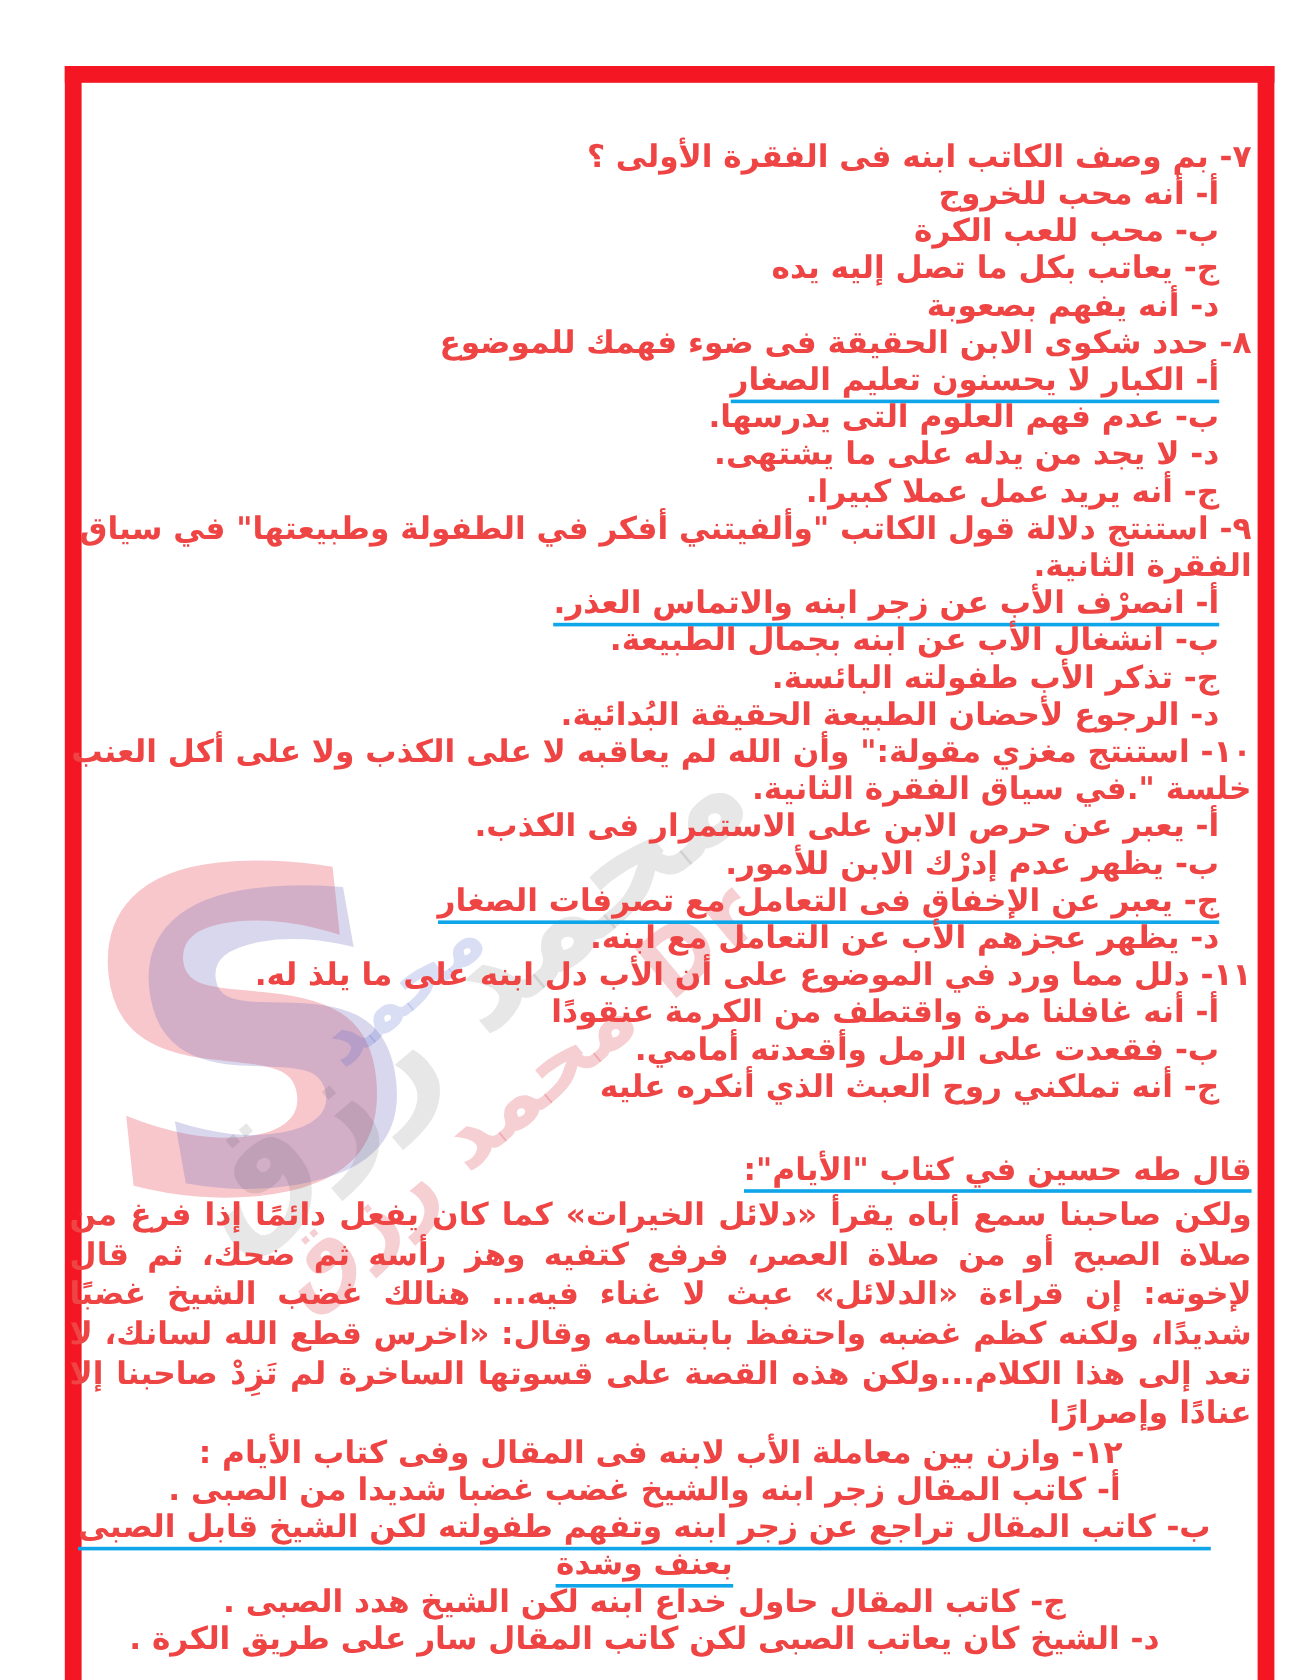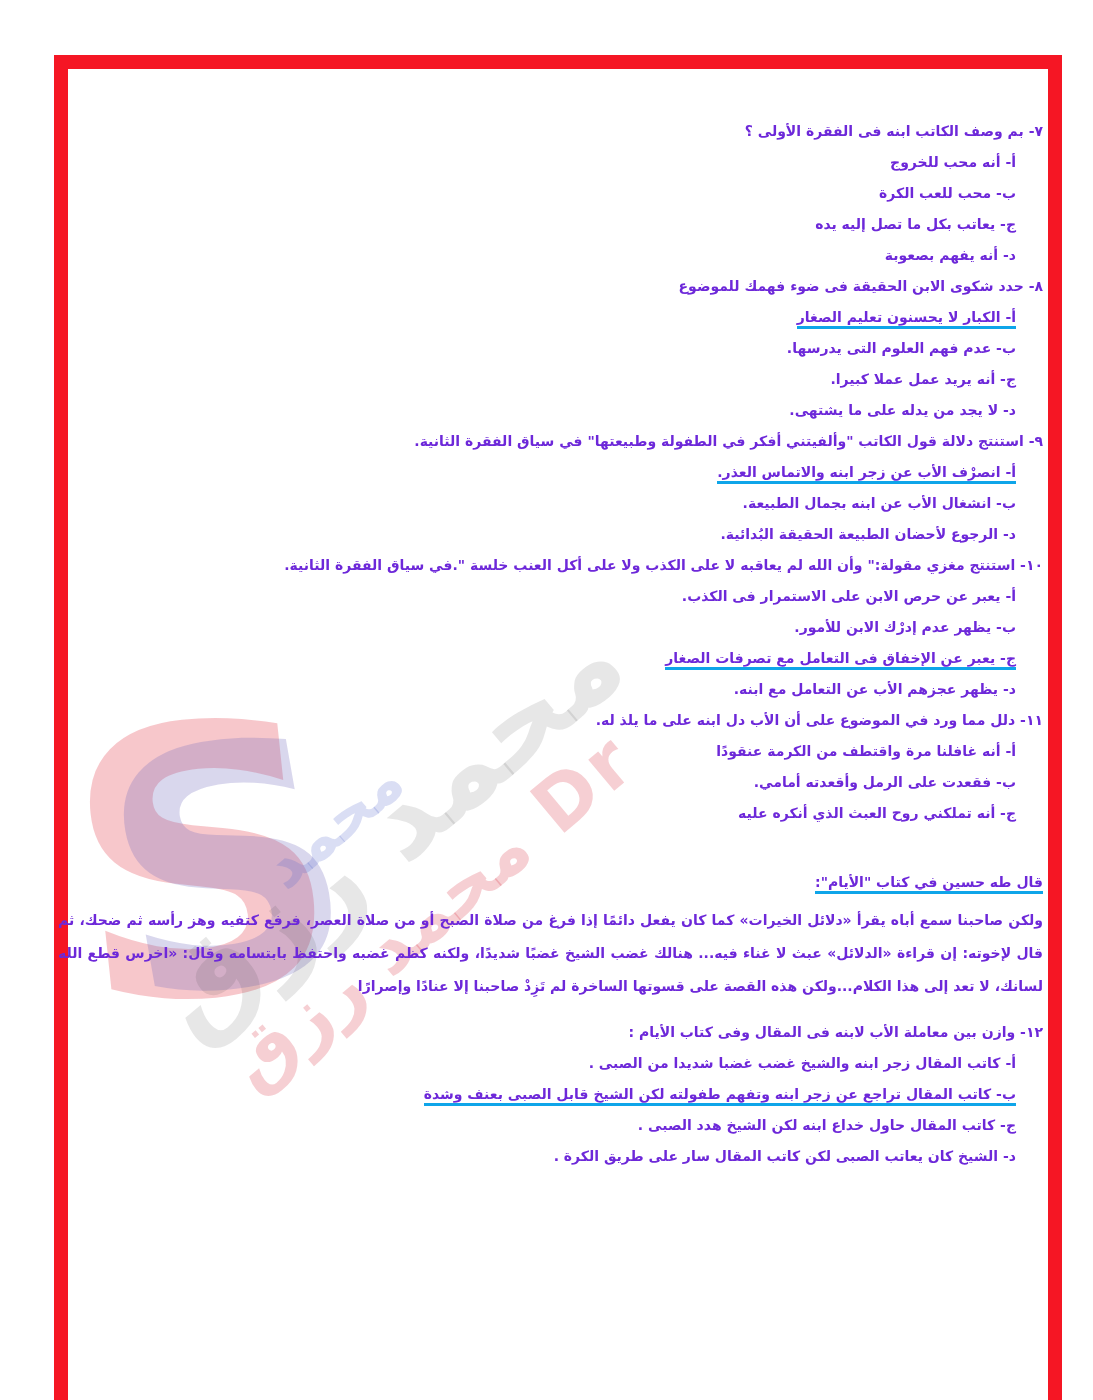--- a/index.html
+++ b/index.html
@@ -18,40 +18,40 @@
     box-sizing:border-box;
     border:14px solid #f51624;
     border-bottom:none;
     background:transparent;
     z-index:0;
   }
   .content {
     position:absolute;
     top:116px; right:50px; left:58px;
     z-index:2;
-    color:#6d28d9;
+    color:#ef4444;
     font-weight:bold;
-    font-size:14px;
+    font-size:26px;
     line-height:31px;
     text-align:right;
   }
   .q-text { white-space:normal; }
   .option { padding-right:27px; }
   .u {
     border-bottom:3px solid #0ea5e9;
     padding-bottom:1px;
   }
   .passage { margin-top:37px; }
   .passage-title-row { line-height:32px; }
   .passage-body {
     margin-top:6px;
     text-align:justify;
     line-height:33px;
   }
-  .questions-bottom { margin-top:14px; }
+  .questions-bottom { margin-top:1px;text-align:center; }
   
   .watermark {
     position:absolute; z-index:1;
     left:40px; top:500px; width:680px; height:640px;
     pointer-events:none;
   }
   .wm-piece { position:absolute; white-space:nowrap; font-weight:bold; }
   .wm-s {
     left:30px; top:180px;
     font-size:370px; line-height:370px;
@@ -109,27 +109,28 @@
           <div class="q-text">٧- بم وصف الكاتب ابنه فى الفقرة الأولى ؟</div>
           <div class="option"><span>أ- أنه محب للخروج</span></div>
           <div class="option"><span>ب- محب للعب الكرة</span></div>
           <div class="option"><span>ج- يعاتب بكل ما تصل إليه يده</span></div>
           <div class="option"><span>د- أنه يفهم بصعوبة</span></div>
         </div>
         <div class="question">
           <div class="q-text">٨- حدد شكوى الابن الحقيقة فى ضوء فهمك للموضوع</div>
           <div class="option"><span class="u">أ- الكبار لا يحسنون تعليم الصغار</span></div>
           <div class="option"><span>ب- عدم فهم العلوم التى يدرسها.</span></div>
+          <div class="option"><span>د- لا يجد من يدله على ما يشتهى.</span></div>
           <div class="option"><span>ج- أنه يريد عمل عملا كبيرا.</span></div>
-          <div class="option"><span>د- لا يجد من يدله على ما يشتهى.</span></div>
         </div>
         <div class="question">
           <div class="q-text">٩- استنتج دلالة قول الكاتب "وألفيتني أفكر في الطفولة وطبيعتها" في سياق الفقرة الثانية.</div>
           <div class="option"><span class="u">أ- انصرْف الأب عن زجر ابنه والاتماس العذر.</span></div>
           <div class="option"><span>ب- انشغال الأب عن ابنه بجمال الطبيعة.</span></div>
+          <div class="option"><span>ج- تذكر الأب طفولته البائسة.</span></div>
           <div class="option"><span>د- الرجوع  لأحضان الطبيعة الحقيقة البُدائية.</span></div>
         </div>
         <div class="question">
           <div class="q-text">١٠- استنتج مغزي مقولة:" وأن الله لم يعاقبه لا على الكذب ولا على أكل العنب خلسة ".في سياق الفقرة الثانية.</div>
           <div class="option"><span>أ- يعبر عن حرص الابن على  الاستمرار فى الكذب.</span></div>
           <div class="option"><span>ب- يظهر عدم إدرْك الابن للأمور.</span></div>
           <div class="option"><span class="u">ج- يعبر عن الإخفاق فى التعامل مع تصرفات الصغار</span></div>
           <div class="option"><span>د- يظهر عجزهم الأب عن التعامل مع ابنه.</span></div>
         </div>
         <div class="question">

